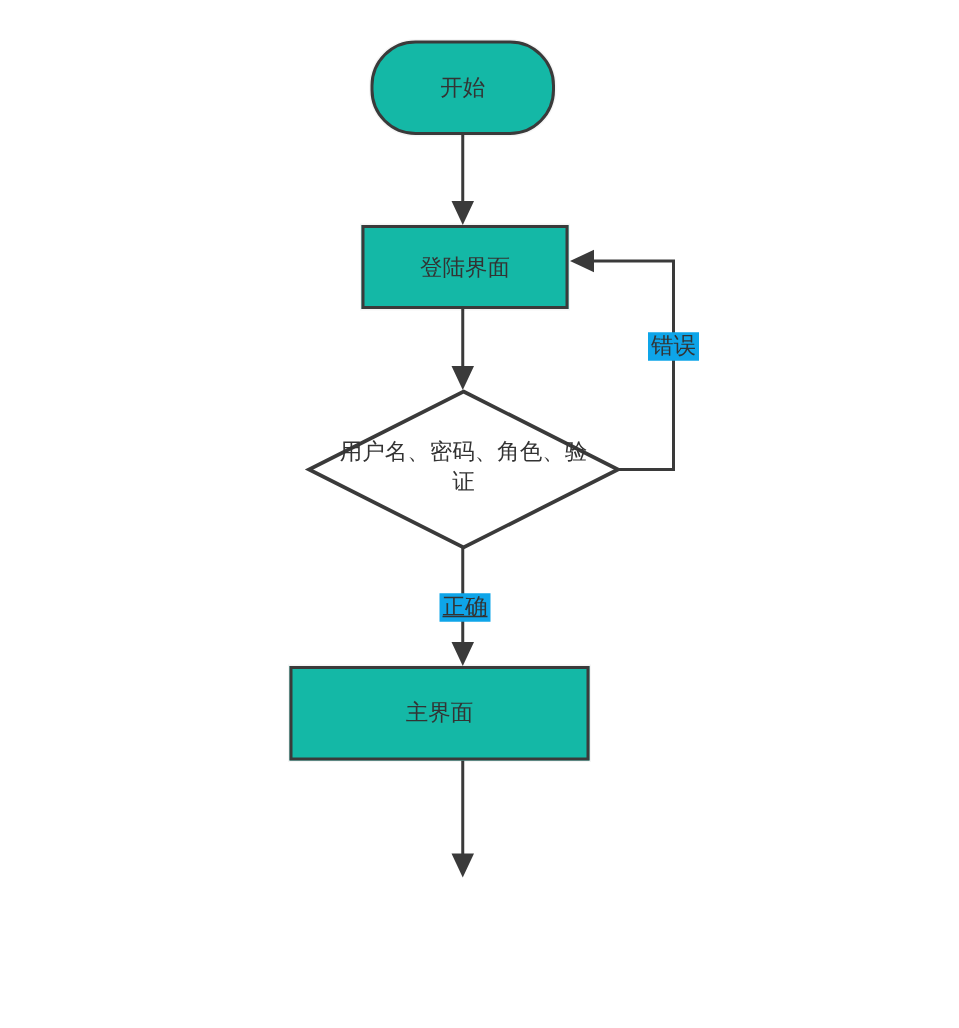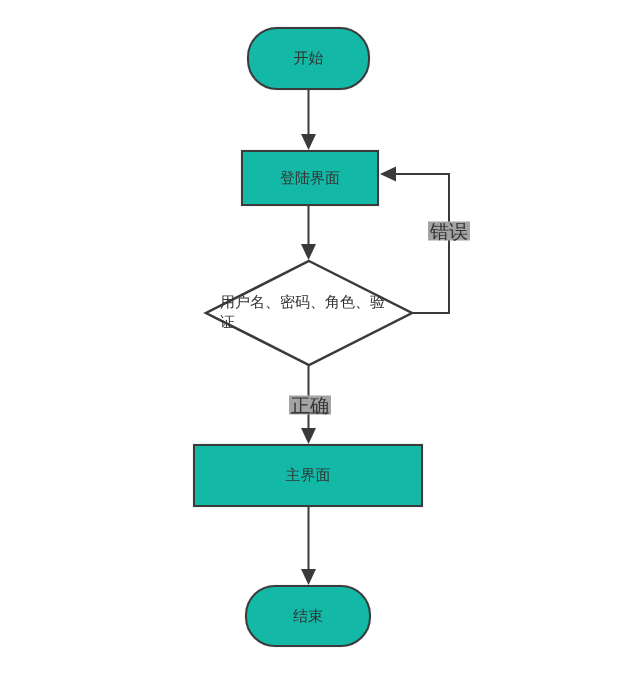--- a/index.html
+++ b/index.html
@@ -26,38 +26,38 @@
     background:#14b8a6;
     border:2px solid var(--stroke);
     display:flex;align-items:center;justify-content:center;
     font-size:15px;
     text-align:center;
     box-shadow:0 0 0 1px rgba(0,0,0,0.04);
   }
   .terminator{border-radius:30px;}
   .node-start{left:247px;top:27px;width:123px;height:63px;}
   .node-login{left:241px;top:150px;width:138px;height:56px;}
-  .node-main{left:193px;top:444px;width:230px;height:63px;}
+  .node-main{left:193px;top:444px;width:200px;height:63px;}
   .node-end{left:245px;top:585px;width:126px;height:62px;}
   .decision-label{
     position:absolute;
     left:309px;top:312px;
     transform:translate(-50%,-50%);
     width:178px;
-    text-align:left;
+    text-align:center;
     font-size:15px;
     line-height:20px;
     word-break:break-all;
   }
   .edge-label{
     position:absolute;
     transform:translate(-50%,-50%);
-    background:#a3a3a3;
+    background:#0ea5e9;
     padding:1px 2px;
-    font-size:19px;
+    font-size:15px;
     line-height:17px;
     white-space:nowrap;
   }
   .edge-label-error{left:449px;top:231px;}
   .edge-label-correct{left:310px;top:405px;text-decoration:underline;}
 </style>
 </head>
 <body>
 
 <div class="canvas">
@@ -93,17 +93,14 @@
   <div class="decision-label">用户名、密码、角色、验证</div>
 
   <div class="edge-label edge-label-error">错误</div>
 
   <div class="edge-label edge-label-correct">正确</div>
 
   <div class="node node-main">
     <span>主界面</span>
   </div>
 
-  <div class="node terminator node-end">
-    <span>结束</span>
-  </div>
 
 </div>
 
 </body></html>

